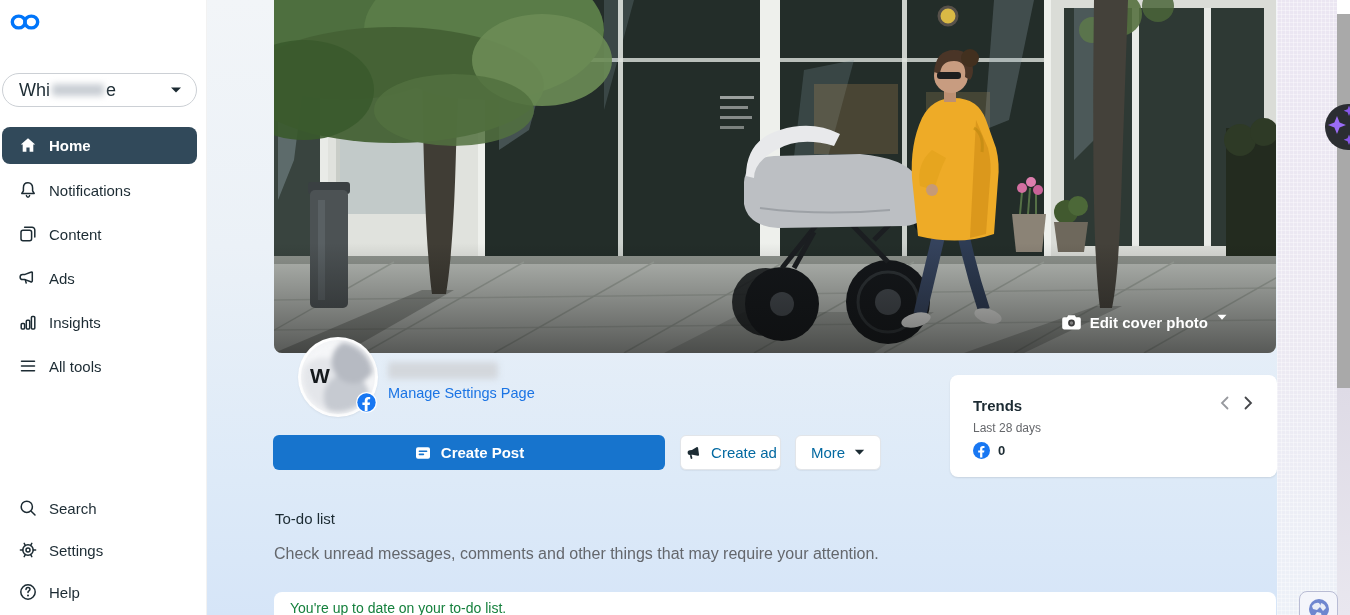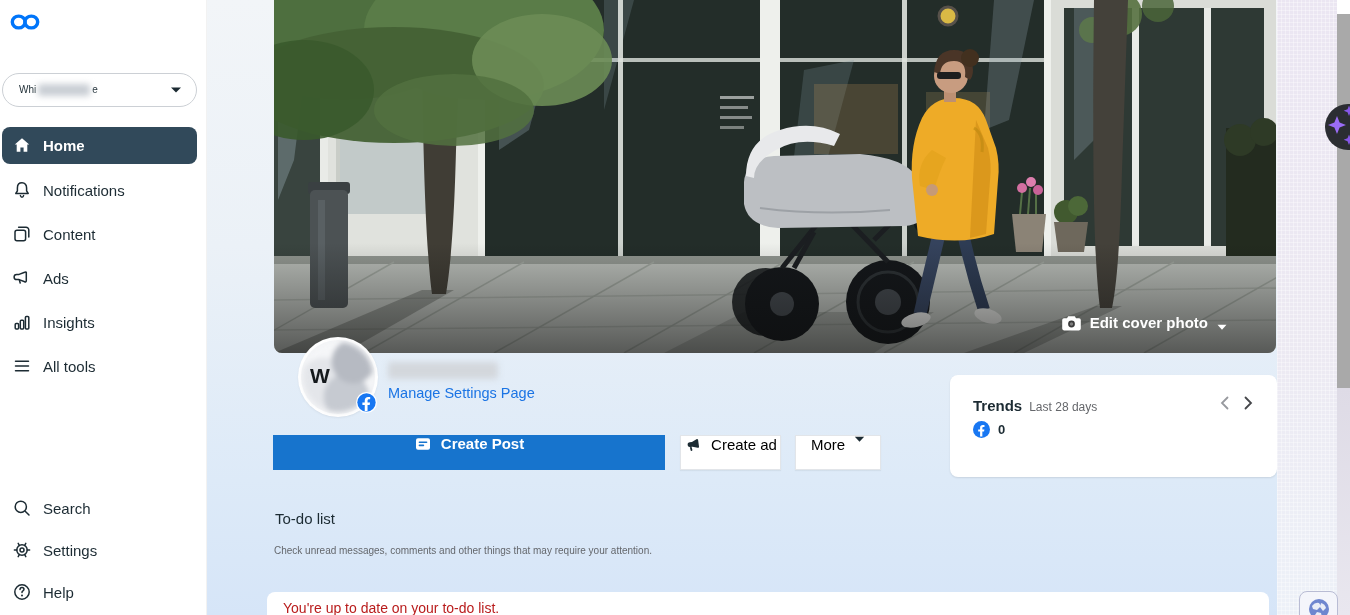--- a/index.html
+++ b/index.html
@@ -6,68 +6,68 @@
   html,body { width:1350px; height:615px; overflow:hidden; }
   body { font-family:"Liberation Sans","DejaVu Sans",sans-serif; color:#1c2b33; position:relative; background:#fff; }
 
   
   .sidebar { position:absolute; left:0; top:0; width:207px; height:615px; background:#fff; border-right:1px solid rgba(0,0,0,.05); z-index:5; }
   .brand { position:absolute; left:10px; top:10px; display:flex; gap:5px; }
   .meta-inf { width:30px; height:18px; margin-top:3px; }
   .brand-text .b1 { font-size:20px; font-weight:700; letter-spacing:.2px; line-height:21px; }
   .brand-text .b2 { font-size:19px; font-weight:700; letter-spacing:.2px; line-height:20px; }
   .page-dd { position:absolute; left:2px; top:73px; width:195px; height:34px; background:#fff; border:1px solid #ccd0d5; border-radius:17px; display:flex; align-items:center; padding:0 14px 0 16px; cursor:pointer; }
-  .pd-text { font-size:10px; display:flex; }
+  .pd-text { font-size:18px; display:flex; align-items:center; }
   .blurbar { display:inline-block; width:52px; height:12px; background:#c9ced4; border-radius:2px; margin:0 2px; filter:blur(3px); }
   .dd-caret { margin-left:auto; }
   .nav { position:absolute; left:2px; top:127px; width:195px; }
   .nav2 { position:absolute; left:2px; top:487px; width:195px; }
-  .nav-item { height:44px; display:flex; align-items:center; padding-left:10px; gap:11px; font-size:15px; color:#1c2b33; cursor:pointer; border-radius:8px; }
+  .nav-item { height:44px; display:flex; align-items:center; padding-left:16px; gap:11px; font-size:15px; color:#1c2b33; cursor:pointer; border-radius:8px; }
   .nav2 .nav-item { height:42px; }
   .nav-item.selected { height:37px; margin-bottom:4px; background:#31495a; color:#fff; font-weight:600; }
   .nav-item svg { flex:0 0 20px; }
   .ico { stroke:#1c2b33; stroke-width:1.5; fill:none; stroke-linecap:round; stroke-linejoin:round; }
 
   
   .main { position:absolute; left:207px; top:0; width:1070px; height:615px;
           background:linear-gradient(180deg,#f2f5f8 0%,#ebf1f7 40%,#ddeaf8 78%,#d6e5f8 100%); }
   .cover { position:absolute; left:67px; top:0; width:1002px; height:353px; border-radius:0 0 8px 8px; overflow:hidden; background:#cfd3cf; }
   .cover svg.scene { display:block; width:1002px; height:353px; }
   .cover-overlay { position:absolute; left:0; bottom:0; width:100%; height:110px; background:linear-gradient(180deg,rgba(0,0,0,0) 0%,rgba(10,10,10,.55) 100%); }
-  .edit-cover { position:absolute; right:49px; bottom:22px; display:flex; align-items:flex-end; gap:9px; background:transparent; border:none; color:#fff; font-size:15px; font-weight:600; font-family:inherit; cursor:pointer;margin-top:48px; }
+  .edit-cover { position:absolute; right:49px; bottom:22px; display:flex; align-items:flex-start; gap:9px; background:transparent; border:none; color:#fff; font-size:15px; font-weight:600; font-family:inherit; cursor:pointer;margin-top:48px; }
 
   .avatar { position:absolute; left:94px; top:340px; width:74px; height:74px; border-radius:50%; background:#f3f4f6; box-shadow:0 0 0 3px #fff, 0 1px 4px rgba(0,0,0,.3); z-index:3; }
   .avatar-blob { position:absolute; inset:2px; border-radius:50%; filter:blur(2.5px);
       background:radial-gradient(circle at 72% 28%, #b6bac2 0 30%, rgba(182,186,194,0) 31%),
                  radial-gradient(circle at 62% 78%, #c6cad1 0 32%, rgba(198,202,209,0) 33%),
                  radial-gradient(circle at 30% 60%, #e4e6ea 0 40%, rgba(228,230,234,0) 41%), #f5f6f8; }
   .avatar-letter { position:absolute; left:9px; top:24px; font-size:21px; font-weight:700; color:#15191c; }
   .avatar-badge { position:absolute; right:-2px; bottom:1px; width:21px; height:21px; border-radius:50%; background:#fff; }
   .name-blur { position:absolute; left:181px; top:362px; width:110px; height:17px; background:#d3d7dc; border-radius:2px; filter:blur(3px); z-index:2; }
   .manage-link { position:absolute; left:181px; top:385px; font-size:14.5px; color:#1b74e4; text-decoration:none; cursor:pointer; z-index:2; }
 
-  .btn { position:absolute; top:435px; height:35px; border-radius:0; display:flex; align-items:flex-start; justify-content:center; gap:9px; font-size:15px; font-family:inherit; cursor:pointer; border:none; }
+  .btn { position:absolute; top:435px; height:35px; border-radius:6px; display:flex; align-items:center; justify-content:center; gap:9px; font-size:15px; font-family:inherit; cursor:pointer; border:none; }
   .btn-primary { left:66px; width:392px; background:#1774cd; color:#fff; font-weight:600; }
-  .btn-light { background:#fff; color:#000000; font-weight:500; border:1px solid #e2e5e9; box-shadow:0 1px 1px rgba(0,0,0,.05); }
+  .btn-light { background:#fff; color:#0369a1; font-weight:500; border:1px solid #e2e5e9; box-shadow:0 1px 1px rgba(0,0,0,.05); }
   .btn-ad { left:473px; width:101px; }
   .btn-more { left:588px; width:86px; }
 
   .trends-card { position:absolute; left:743px; top:375px; width:327px; height:102px; background:#fff; border-radius:8px; box-shadow:0 1px 2px rgba(0,0,0,.1); padding:22px 24px 0 23px; }
-  .trends-head { display:flex; align-items:baseline; gap:7px; }
+  .trends-head { display:flex; align-items:baseline; gap:7px;flex-direction:column; }
   .trends-title { font-size:15px; font-weight:700; }
   .trends-range { font-size:12px; color:#65676b; }
   .trends-arrows { position:absolute; right:24px; top:21px; display:flex; gap:15px; }
   .trends-arrows span { cursor:pointer; display:inline-flex; }
   .trends-metric { font-size:15px; color:#7c8084; margin-top:3px; }
   .fb-row { display:flex; align-items:center; gap:8px; margin-top:7px; }
   .fb-val { font-size:13px; font-weight:700; }
 
   .todo-title { position:absolute; left:68px; top:510px; font-size:15px; font-weight:400; }
-  .todo-desc { position:absolute; left:67px; top:545px; font-size:10px; color:#64676c; }
-  .todo-card { position:absolute; left:60px; top:592px; width:1002px; height:23px; background:#fff; border-radius:8px 8px 0 0; padding:8px 0 0 16px; font-size:14px; color:#b91c1c; }
+  .todo-desc { position:absolute; left:67px; top:545px; font-size:16px; color:#64676c; }
+  .todo-card { position:absolute; left:67px; top:592px; width:1002px; height:23px; background:#fff; border-radius:8px 8px 0 0; padding:8px 0 0 16px; font-size:14px; color:#15803d; }
 
   
   .side-strip { position:absolute; left:1277px; top:0; width:73px; height:615px;
       background-image:repeating-linear-gradient(90deg, rgba(255,255,255,.35) 0 1px, rgba(255,255,255,0) 1px 4px),
                        repeating-linear-gradient(0deg, rgba(255,255,255,.35) 0 1px, rgba(255,255,255,0) 1px 4px),
                        linear-gradient(180deg,#ebe6f2 0%,#ece9f2 55%,#edf1f8 100%); }
   .scrollstrip { position:absolute; left:1337px; top:0; width:13px; height:615px; cursor:pointer;
       background:linear-gradient(180deg,#ffffff 0,#ffffff 14px,#a9a9a9 14px,#a9a9a9 388px,#dedbe6 388px,#e9e7ef 100%); }
   .sparkle-btn { position:absolute; left:1325px; top:104px; width:46px; height:46px; border-radius:50%; background:#2b2d32; z-index:8; cursor:pointer; border:none; }
   .globe-btn { position:absolute; left:1299px; top:591px; width:39px; height:32px; background:#f4f5fb; border:1px solid #b9bcd4; border-radius:8px; z-index:8; cursor:pointer; display:flex; justify-content:center; padding-top:6px; }

